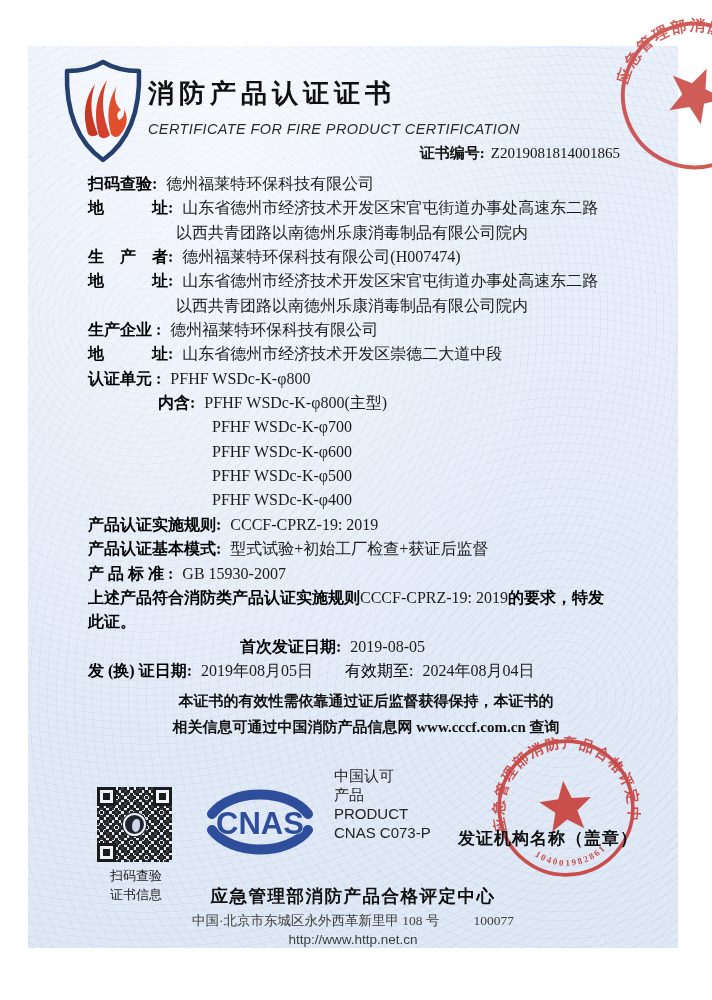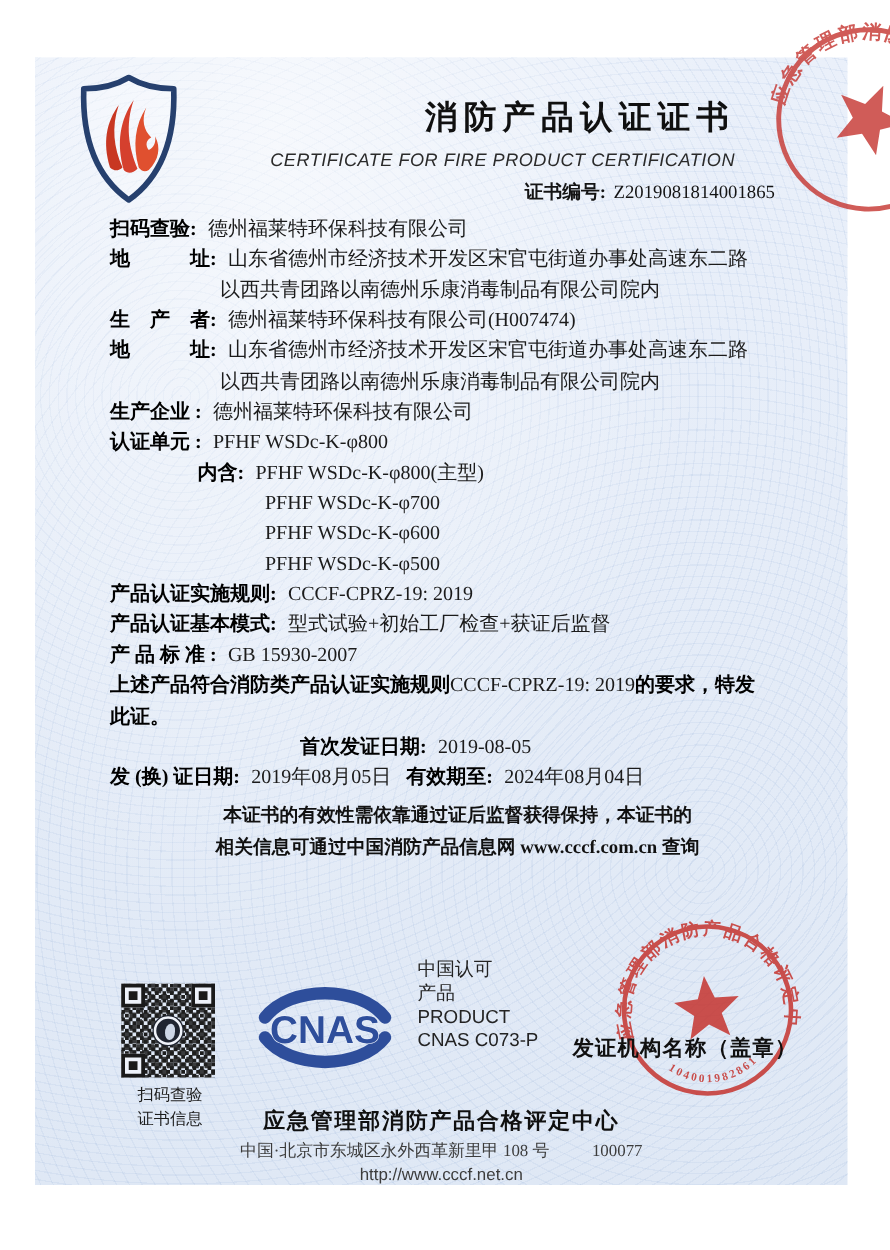--- a/index.html
+++ b/index.html
@@ -11,34 +11,34 @@
     position:absolute; left:28px; top:46px; width:650px; height:902px;
     background:
       radial-gradient(ellipse at 30% 8%, rgba(255,255,255,.6), rgba(255,255,255,0) 55%),
       repeating-radial-gradient(circle at 18% 30%, rgba(95,135,195,.08) 0 1px, rgba(0,0,0,0) 1px 7px),
       repeating-radial-gradient(circle at 82% 72%, rgba(95,135,195,.08) 0 1px, rgba(0,0,0,0) 1px 9px),
       linear-gradient(#eaf0fa, #dfe8f5);
   }
 
   
   .logo { position:absolute; left:27px; top:10px; width:96px; height:112px; }
-  .titleblock { position:absolute; left:120px; top:30px; width:440px; text-align:right; }
+  .titleblock { position:absolute; left:120px; top:30px; width:440px; text-align:left; }
   .title { font-size:26px; font-weight:700; letter-spacing:5px; color:#101010; }
   .subtitle { margin-top:10px; font-size:14.5px; color:#2a2a2a; font-family:"Liberation Sans",sans-serif; letter-spacing:.4px;font-style:italic; }
   .certno { position:absolute; right:58px; top:98px; font-size:15px; color:#141414; }
   .certno .lbl { font-weight:700; margin-right:6px; }
 
   
   .body { position:absolute; left:60px; top:126px; width:556px; font-size:16px; color:#1b1b1b; line-height:24.35px; }
   .row .lbl { font-weight:700; color:#000; margin-right:9px; }
   .row.cont { padding-left:88px; }
   .row.inc { padding-left:70px; }
   .row.model { padding-left:124px; font-family:"Liberation Serif",serif; }
   .row.first { padding-left:152px; }
-  .row .lbl2 { font-weight:700; color:#000; margin:0 9px 0 12px; }
+  .row .lbl2 { font-weight:400; color:#000; margin:0 9px 0 32px; }
   .stmt { font-weight:700; color:#000; }
   .stmt .code { font-weight:400; color:#1b1b1b; }
   .notice { margin-top:6px; line-height:25.6px; font-size:15px; font-weight:700; text-align:center; color:#111; }
 
   
   .qr { position:absolute; left:69px; top:741px; width:75px; height:75px;
         background:
           repeating-conic-gradient(#1d1d1d 0 25%, rgba(0,0,0,0) 0 50%) 0 0 / 6px 6px,
           repeating-conic-gradient(rgba(29,29,29,.85) 0 25%, rgba(0,0,0,0) 0 50%) 2px 3px / 10px 10px; }
   .qr .finder { position:absolute; width:19px; height:19px; border:3.5px solid #1a1a1a; background:#eef2fa; }
@@ -101,28 +101,32 @@
       <div class="row">
         <span class="lbl">地　　　址:</span><span>山东省德州市经济技术开发区宋官屯街道办事处高速东二路</span>
       </div>
       <div class="row cont">
         <span>以西共青团路以南德州乐康消毒制品有限公司院内</span>
       </div>
       <div class="row">
         <span class="lbl">生产企业 :</span><span>德州福莱特环保科技有限公司</span>
       </div>
       <div class="row">
+        <span class="lbl">地　　　址:</span><span>山东省德州市经济技术开发区崇德二大道中段</span>
+      </div>
+      <div class="row">
         <span class="lbl">认证单元 :</span><span>PFHF WSDc-K-φ800</span>
       </div>
       <div class="row inc">
         <span class="lbl">内含:</span><span>PFHF WSDc-K-φ800(主型)</span>
       </div>
       <div class="row model"><span>PFHF WSDc-K-φ700</span></div>
       <div class="row model"><span>PFHF WSDc-K-φ600</span></div>
       <div class="row model"><span>PFHF WSDc-K-φ500</span></div>
+      <div class="row model"><span>PFHF WSDc-K-φ400</span></div>
       <div class="row">
         <span class="lbl">产品认证实施规则:</span><span>CCCF-CPRZ-19: 2019</span>
       </div>
       <div class="row">
         <span class="lbl">产品认证基本模式:</span><span>型式试验+初始工厂检查+获证后监督</span>
       </div>
       <div class="row">
         <span class="lbl">产 品 标 准 :</span><span>GB 15930-2007</span>
       </div>
       <div class="row stmt">
@@ -194,21 +198,21 @@
         <text font-size="9" fill="#c5342f" letter-spacing="2" font-weight="bold">
           <textPath href="#ringBottom" startOffset="50%" text-anchor="middle">104001982861</textPath>
         </text>
       </svg>
     </div>
 
     <div class="issuer">应急管理部消防产品合格评定中心</div>
     <div class="addr">
       <span>中国·北京市东城区永外西革新里甲 108 号</span><span class="post">100077</span>
     </div>
-    <div class="site">http://www.cccf.net.cn</div>
+    <div class="site">http://www.http.net.cn</div>
   </div>
 
   <div class="stamp-tr">
     <svg width="185" height="212" viewBox="0 0 170 195">
       <g transform="translate(0,12)">
         <circle cx="85" cy="85" r="66" fill="none" stroke="#c5342f" stroke-width="3.6"></circle>
         <defs>
             <path id="ringTop2" d="M 25 103 A 62 62 0 1 1 145 103" fill="none"></path>
           </defs>
         <text font-size="14" fill="#c5342f" letter-spacing="2.2" font-weight="bold">

